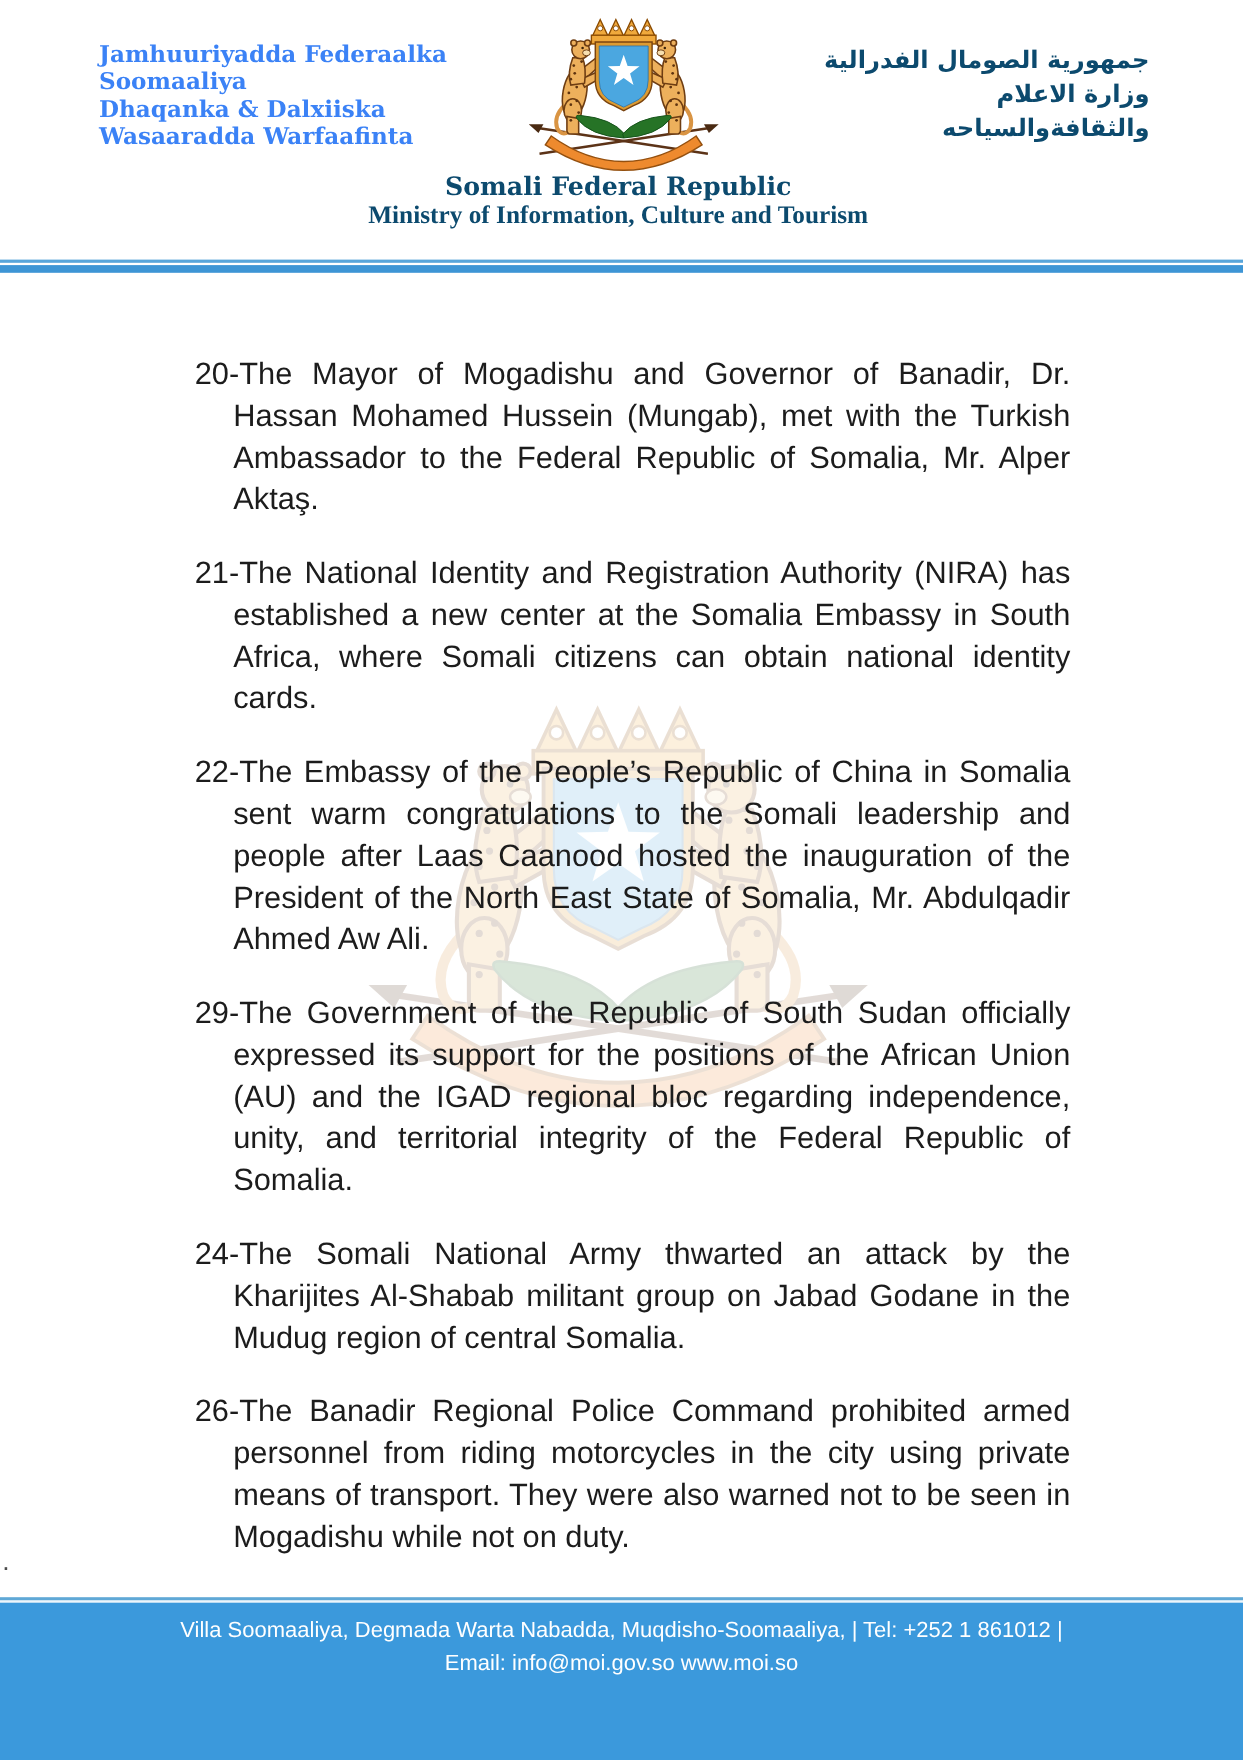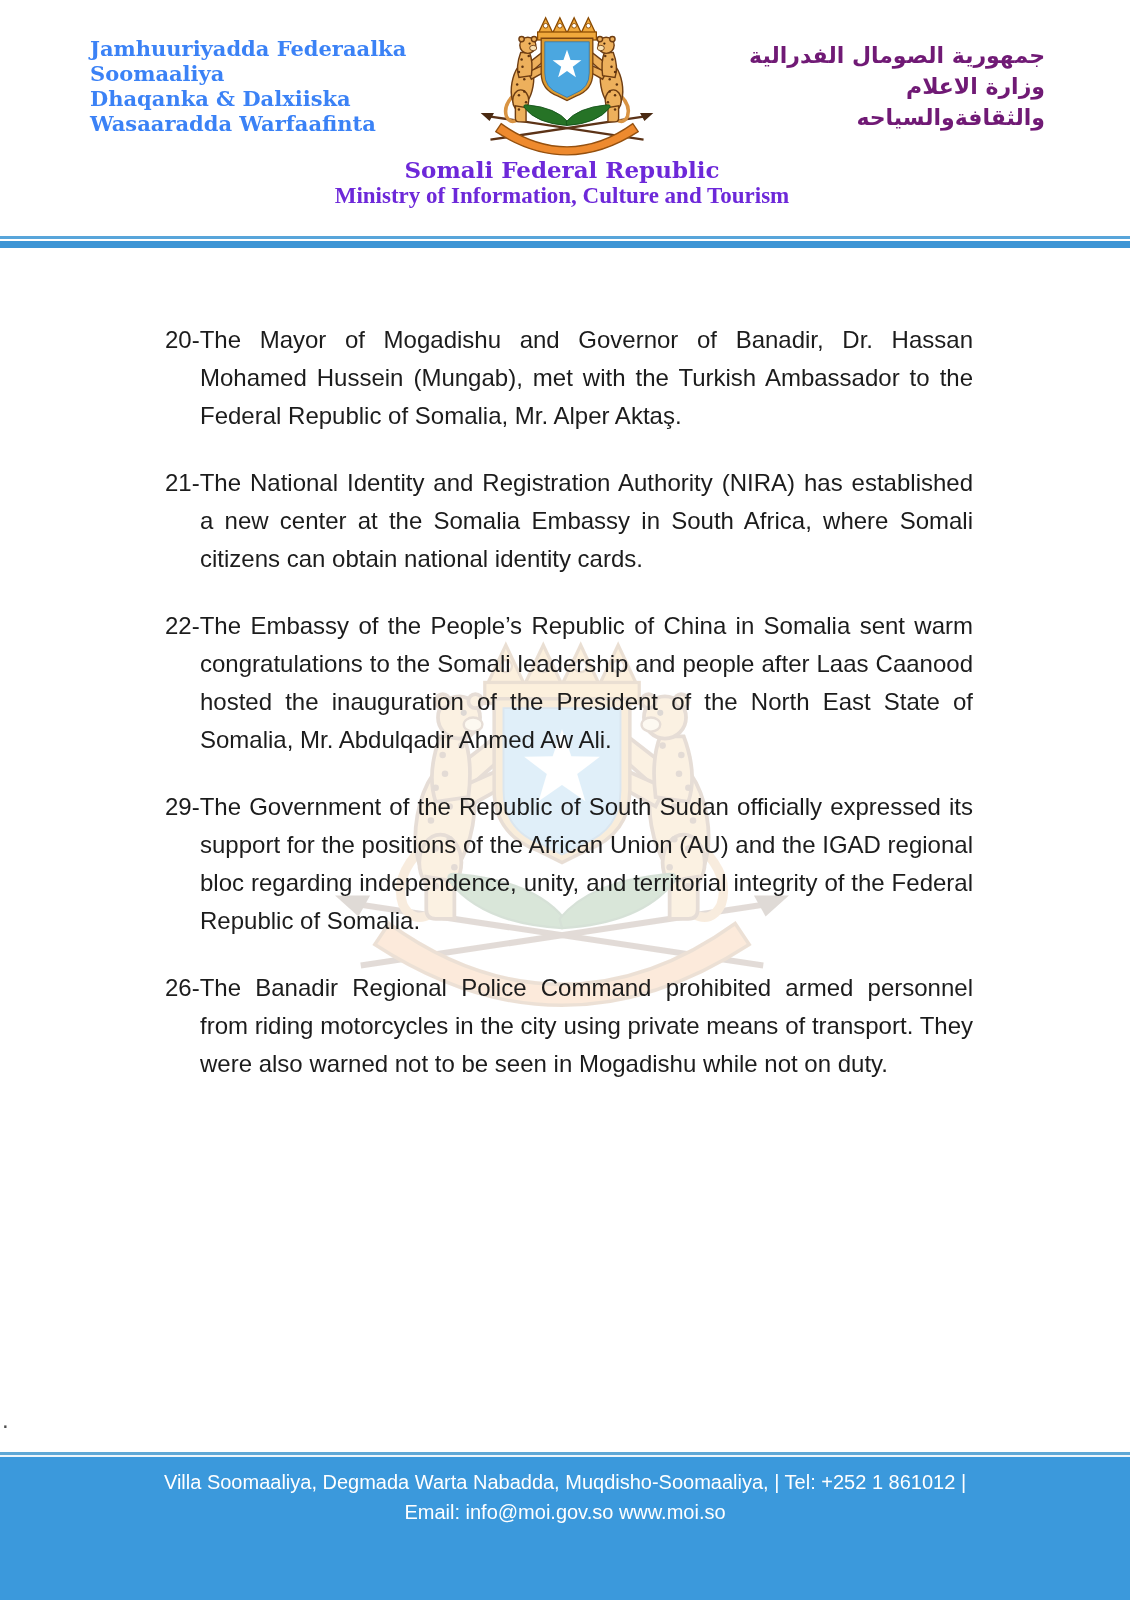--- a/index.html
+++ b/index.html
@@ -5,37 +5,37 @@
   html,body{margin:0;padding:0;background:#e8e8e8;}
   .page{position:relative;width:1130px;height:1600px;background:#ffffff;overflow:hidden;
         font-family:"Liberation Sans",sans-serif;color:#1c1c1c;}
 
   
   .hdr-left{position:absolute;left:90px;top:36px;
             font-family:"DejaVu Serif",serif;font-weight:bold;
             font-size:21px;line-height:25px;color:#3b82f6;}
   .hdr-right{position:absolute;right:85px;top:40px;text-align:right;direction:rtl;
              font-family:"DejaVu Sans",sans-serif;font-weight:bold;
-             font-size:22px;line-height:31px;color:#701a75;}
+             font-size:22px;line-height:31px;color:#0c4a6e;}
   .hdr-emblem{position:absolute;left:478px;top:12px;width:178px;height:145px;}
   .hdr-title{position:absolute;left:0;width:1124px;text-align:center;
-             font-family:"DejaVu Serif",serif;font-weight:bold;font-size:23px;color:#6d28d9;}
+             font-family:"DejaVu Serif",serif;font-weight:bold;font-size:23px;color:#0c4a6e;}
   .t1{top:156px;} .t2{top:183px;font-family:Liberation Serif, serif;}
   .rule{position:absolute;left:0;top:236px;width:1130px;}
   .rule .r1{height:3px;background:#58a5da;}
   .rule .r2{height:2px;background:#ffffff;}
   .rule .r3{height:7px;background:#3d95d5;}
 
   
   .watermark{position:absolute;left:328px;top:633px;width:468px;height:375px;opacity:0.17;}
 
   
   main{position:absolute;left:165px;top:321px;width:808px;z-index:2;}
-  .para{text-align:justify;font-size:24px;line-height:38px;
-        padding-left:35px;text-indent:-35px;margin:0 0 29px 0;}
+  .para{text-align:justify;font-size:28px;line-height:38px;
+        padding-left:35px;text-indent:-35px;margin:0 0 29px 12px;}
   .stray{position:absolute;left:2px;top:1406px;font-size:24px;color:#4d4d4d;z-index:2;}
 
   
   .foot-rule{position:absolute;left:0;top:1452px;width:1130px;}
   .foot-rule .r1{height:3px;background:#5fa8d6;}
   .foot-rule .r2{height:2px;background:#ecf5fb;}
   .foot-bar{position:absolute;left:0;top:1457px;width:1130px;height:143px;background:#3b99dc;
             color:#ffffff;text-align:center;font-size:20px;line-height:30px;
             padding-top:10px;box-sizing:border-box;}
 </style>
@@ -139,20 +139,21 @@
   <svg class="watermark" viewBox="0 0 200 160" aria-hidden="true">
     <use href="#emblem"></use>
   </svg>
 
   <main>
     <div id="paragraph-list">
         <div class="para"><span>20-</span><span>The Mayor of Mogadishu and Governor of Banadir, Dr. Hassan Mohamed Hussein (Mungab), met with the Turkish Ambassador to the Federal Republic of Somalia, Mr. Alper Aktaş.</span></div>
         <div class="para"><span>21-</span><span>The National Identity and Registration Authority (NIRA) has established a new center at the Somalia Embassy in South Africa, where Somali citizens can obtain national identity cards.</span></div>
         <div class="para"><span>22-</span><span>The Embassy of the People’s Republic of China in Somalia sent warm congratulations to the Somali leadership and people after Laas Caanood hosted the inauguration of the President of the North East State of Somalia, Mr. Abdulqadir Ahmed Aw Ali.</span></div>
         <div class="para"><span>29-</span><span>The Government of the Republic of South Sudan officially expressed its support for the positions of the African Union (AU) and the IGAD regional bloc regarding independence, unity, and territorial integrity of the Federal Republic of Somalia.</span></div>
+        <div class="para"><span>24-</span><span>The Somali National Army thwarted an attack by the Kharijites Al-Shabab militant group on Jabad Godane in the Mudug region of central Somalia.</span></div>
         <div class="para"><span>26-</span><span>The Banadir Regional Police Command prohibited armed personnel from riding motorcycles in the city using private means of transport. They were also warned not to be seen in Mogadishu while not on duty.</span></div>
       </div>
   </main>
 
   <span class="stray">.</span>
 
   <footer>
     <div class="foot-rule">
       <div class="r1"></div>
       <div class="r2"></div>

